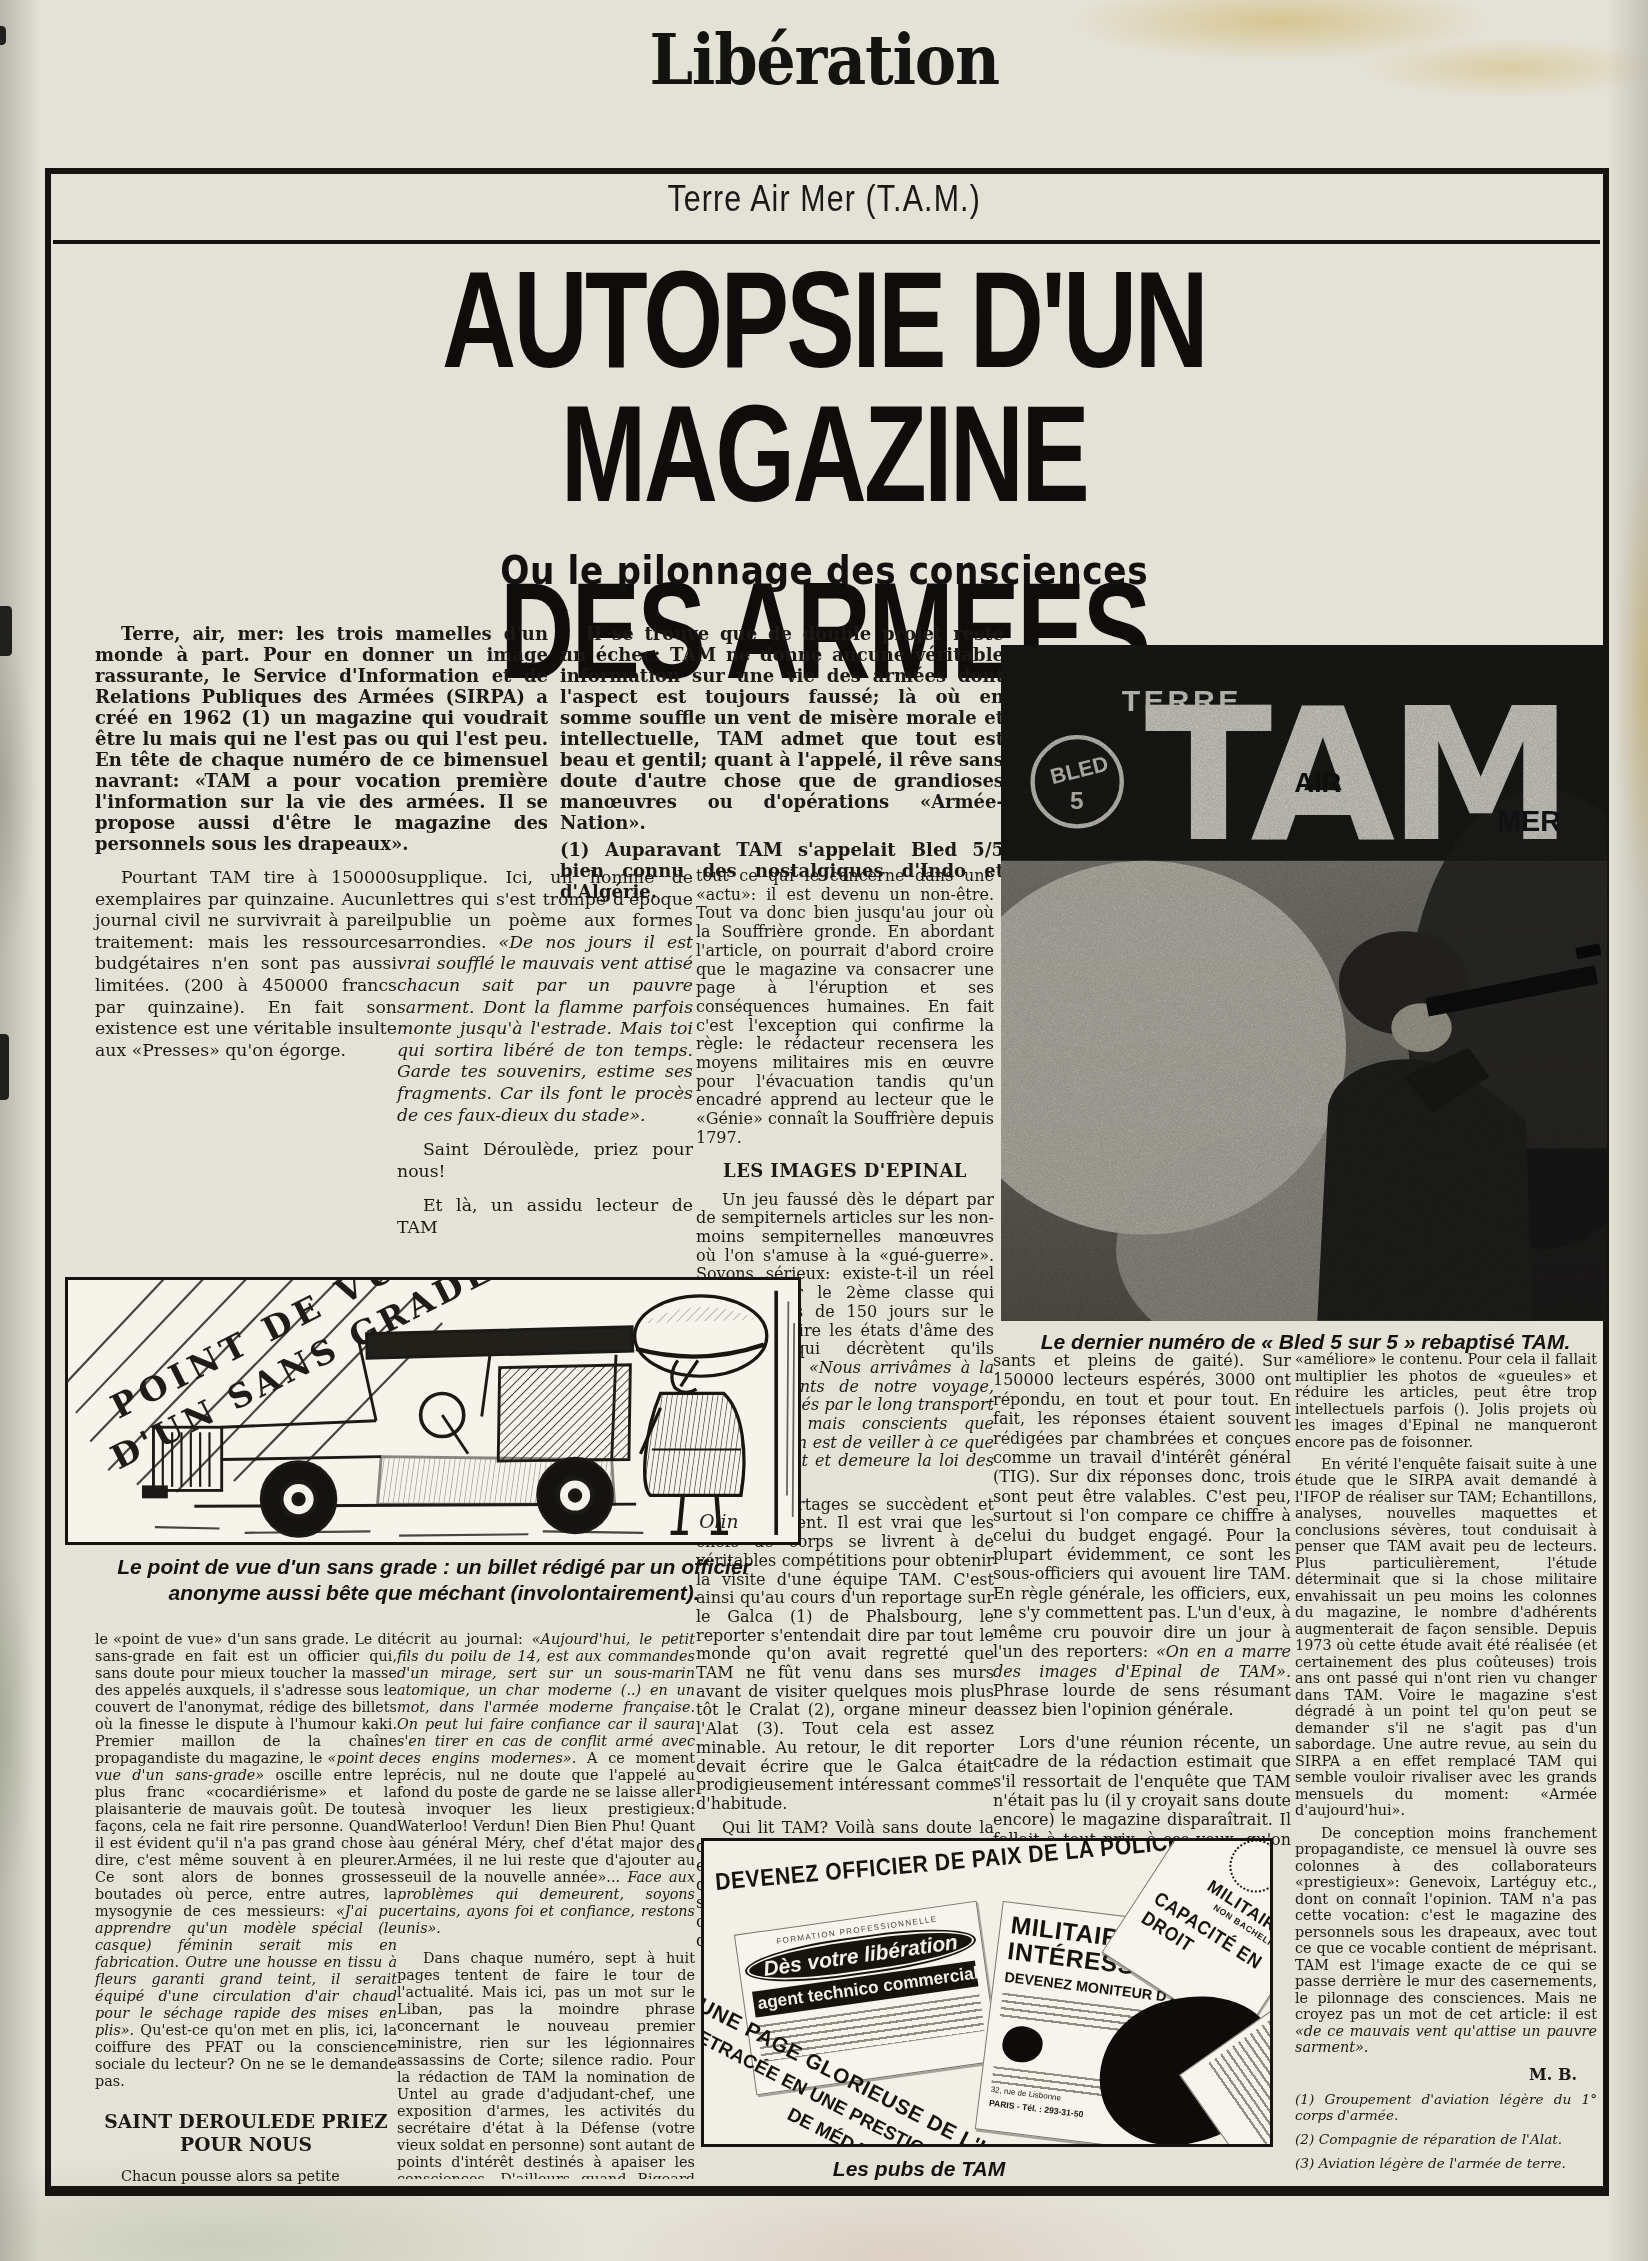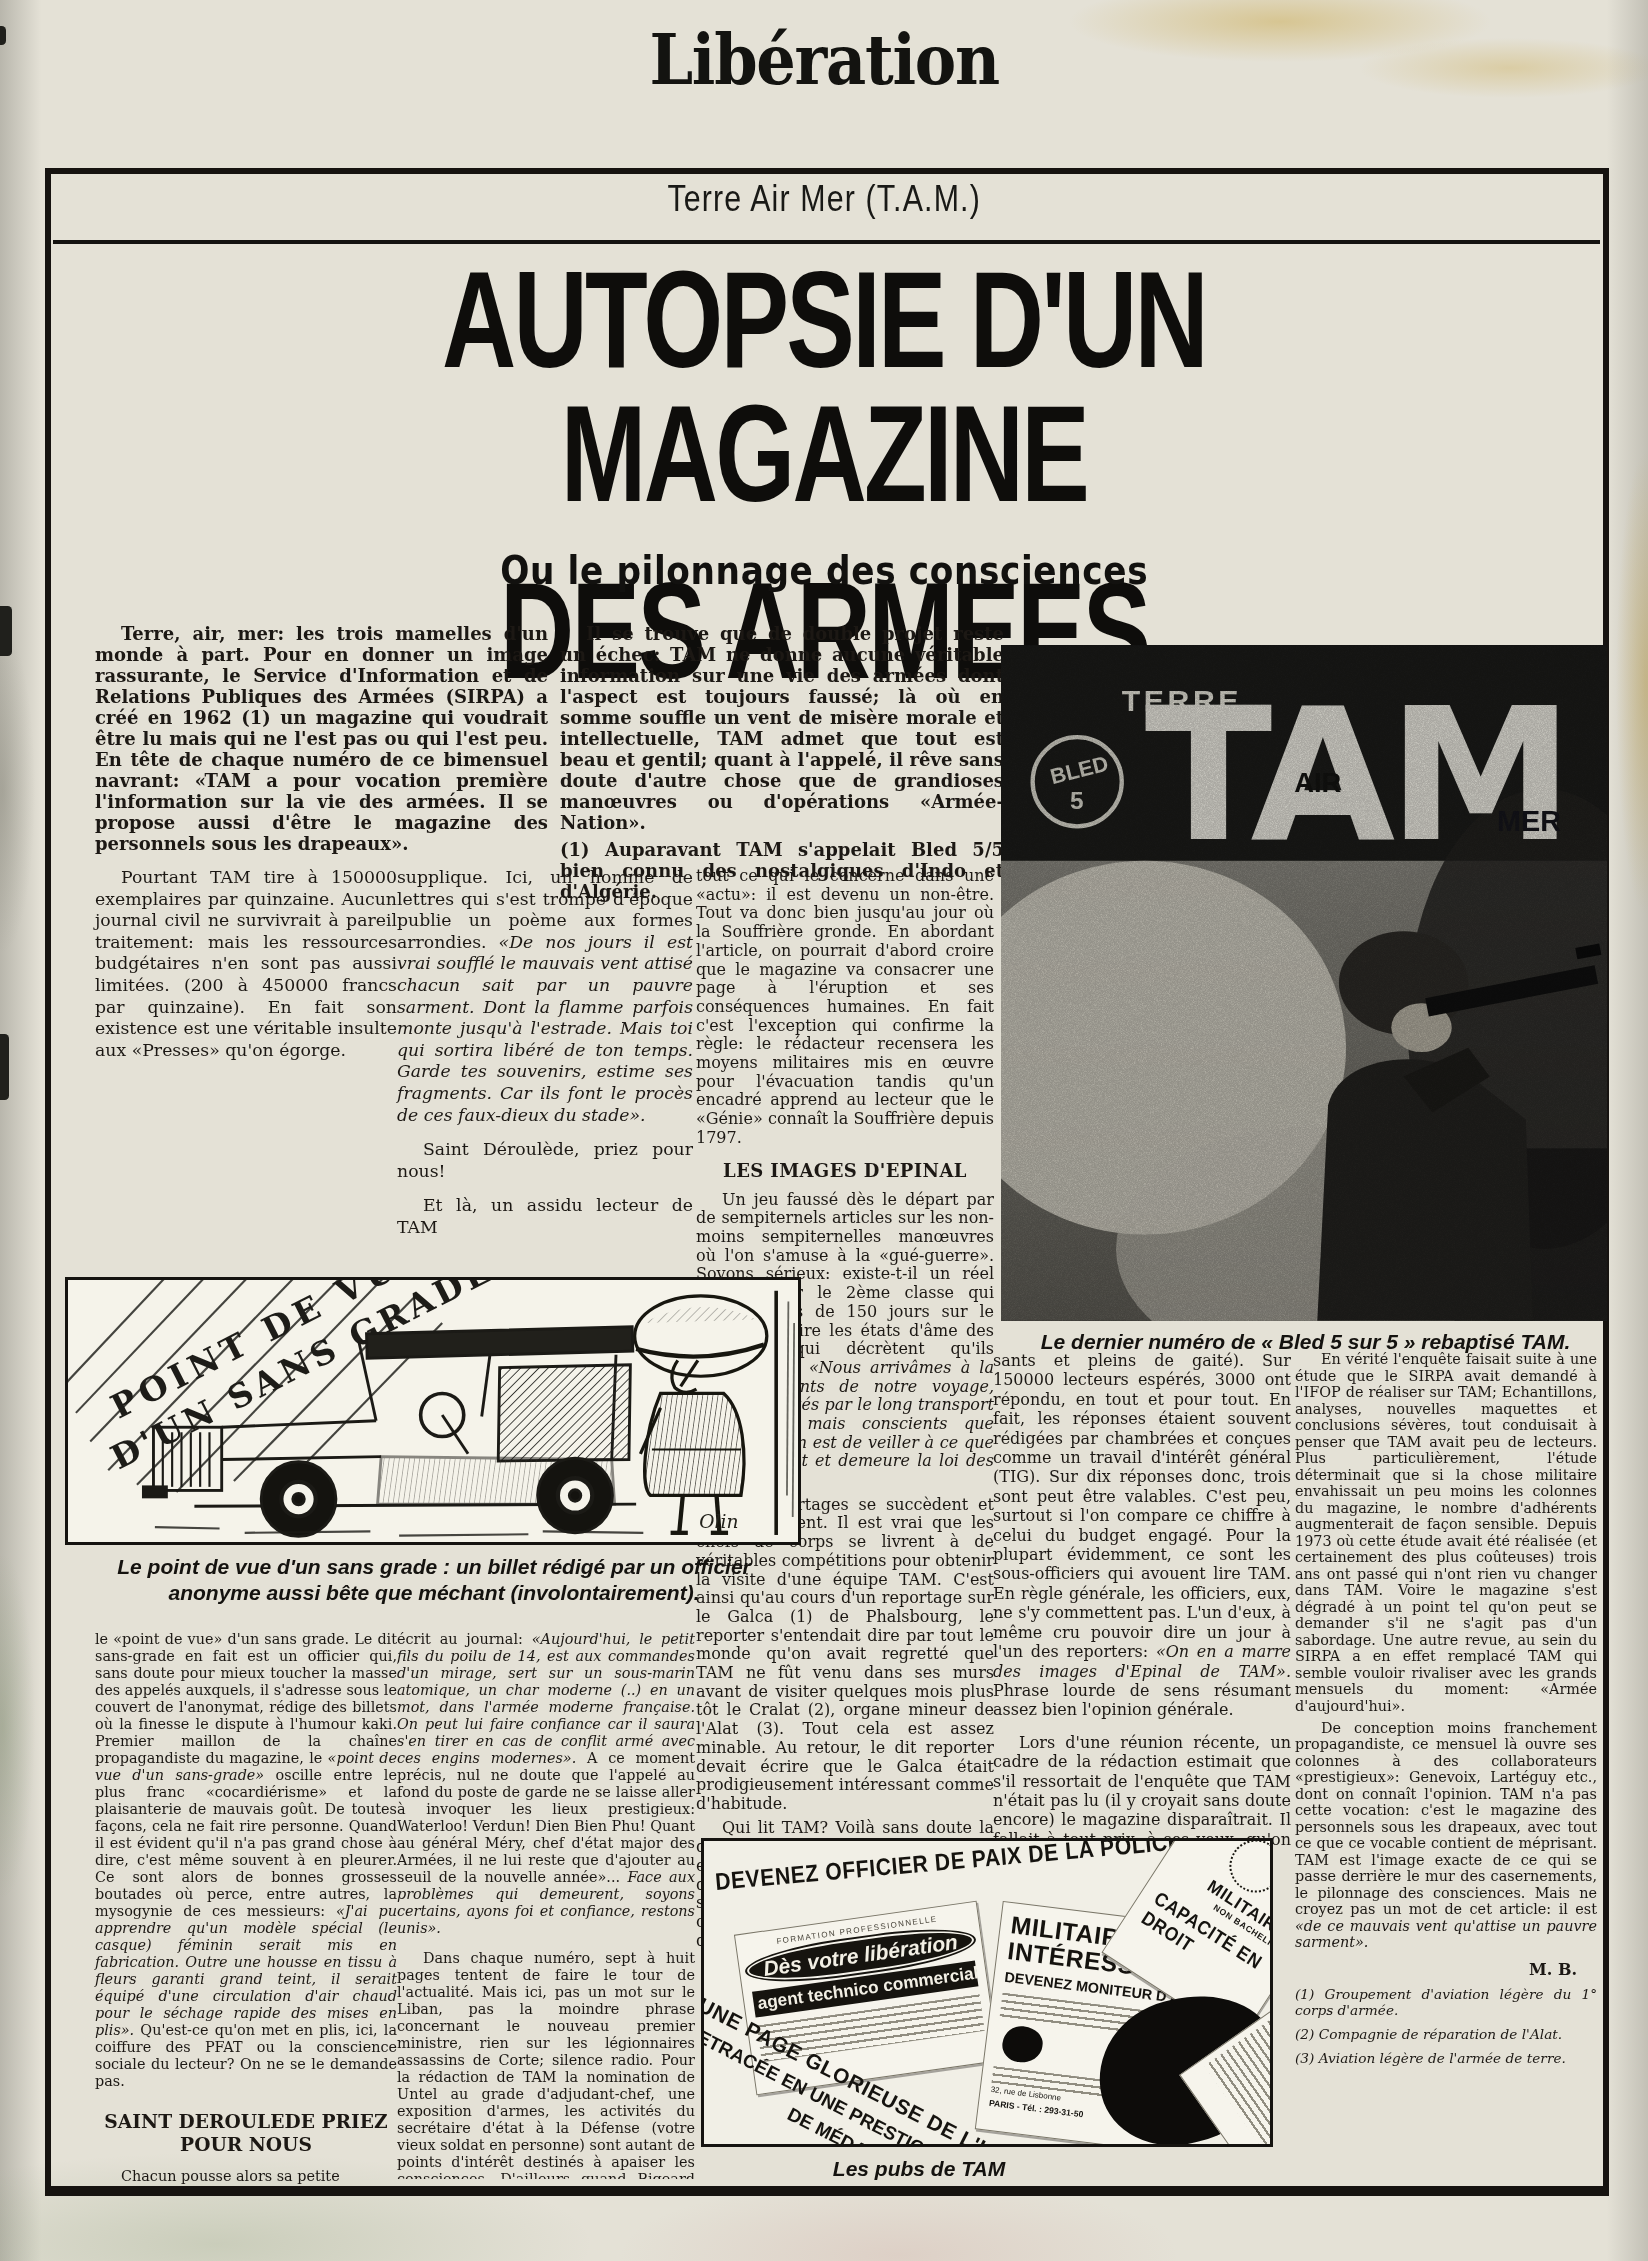--- a/index.html
+++ b/index.html
@@ -180,20 +180,21 @@
       <p class="subhead"><span>LES IMAGES D'EPINAL</span></p>
       <p class="ind"><span>Un jeu faussé dès le départ par de sempiternels articles sur les non-moins sempiternelles manœuvres où l'on s'amuse à la «gué-guerre». Soyons sérieux: existe-t-il un réel intérêt pour le 2ème classe qui totalise près de 150 jours sur le terrain, de lire les états d'âme des «ébahis» qui décrètent qu'ils reviendront? </span><span class="it">«Nous arrivâmes à la B II, contents de notre voyage, assez éprouvés par le long transport en camion mais conscients que notre mission est de veiller à ce que la liberté soit et demeure la loi des hommes».</span></p>
       <p class="ind"><span>Les reportages se succèdent et se ressemblent. Il est vrai que les chefs de corps se livrent à de véritables compétitions pour obtenir la visite d'une équipe TAM. C'est ainsi qu'au cours d'un reportage sur le Galca (1) de Phalsbourg, le reporter s'entendait dire par tout le monde qu'on avait regretté que TAM ne fût venu dans ses murs avant de visiter quelques mois plus tôt le Cralat (2), organe mineur de l'Alat (3). Tout cela est assez minable. Au retour, le dit reporter devait écrire que le Galca était prodigieusement intéressant comme d'habitude.</span></p>
       <p class="ind"><span>Qui lit TAM? Voilà sans doute la question majeure. En 1975 une enquête a été lancée dont il ressort que si le magazine est connu, c'est surtout parce qu'on le parcours chez le coiffeur ou au foyer (autant de lieux enrichis-</span></p>
     </div>
   <div class="col c4">
       <p><span>sants et pleins de gaité). Sur 150000 lecteurs espérés, 3000 ont répondu, en tout et pour tout. En fait, les réponses étaient souvent rédigées par chambrées et conçues comme un travail d'intérêt général (TIG). Sur dix réponses donc, trois sont peut être valables. C'est peu, surtout si l'on compare ce chiffre à celui du budget engagé. Pour la plupart évidemment, ce sont les sous-officiers qui avouent lire TAM. En règle générale, les officiers, eux, ne s'y commettent pas. L'un d'eux, à même cru pouvoir dire un jour à l'un des reporters: </span><span class="it">«On en a marre des images d'Epinal de TAM».</span><span> Phrase lourde de sens résumant assez bien l'opinion générale.</span></p>
       <p class="ind gap"><span>Lors d'une réunion récente, un cadre de la rédaction estimait que s'il ressortait de l'enquête que TAM n'était pas lu (il y croyait sans doute encore) le magazine disparaîtrait. Il fallait à tout prix, à ses yeux, qu'on en</span></p>
     </div>
   <div class="col c5">
+      <p><span>«améliore» le contenu. Pour cela il fallait multiplier les photos de «gueules» et réduire les articles, peut être trop intellectuels parfois (). Jolis projets où les images d'Epinal ne manqueront encore pas de foisonner.</span></p>
       <p class="ind"><span>En vérité l'enquête faisait suite à une étude que le SIRPA avait demandé à l'IFOP de réaliser sur TAM; Echantillons, analyses, nouvelles maquettes et conclusions sévères, tout conduisait à penser que TAM avait peu de lecteurs. Plus particulièrement, l'étude déterminait que si la chose militaire envahissait un peu moins les colonnes du magazine, le nombre d'adhérents augmenterait de façon sensible. Depuis 1973 où cette étude avait été réalisée (et certainement des plus coûteuses) trois ans ont passé qui n'ont rien vu changer dans TAM. Voire le magazine s'est dégradé à un point tel qu'on peut se demander s'il ne s'agit pas d'un sabordage. Une autre revue, au sein du SIRPA a en effet remplacé TAM qui semble vouloir rivaliser avec les grands mensuels du moment: «Armée d'aujourd'hui».</span></p>
       <p class="ind"><span>De conception moins franchement propagandiste, ce mensuel là ouvre ses colonnes à des collaborateurs «prestigieux»: Genevoix, Lartéguy etc., dont on connaît l'opinion. TAM n'a pas cette vocation: c'est le magazine des personnels sous les drapeaux, avec tout ce que ce vocable contient de méprisant. TAM est l'image exacte de ce qui se passe derrière le mur des casernements, le pilonnage des consciences. Mais ne croyez pas un mot de cet article: il est </span><span class="it">«de ce mauvais vent qu'attise un pauvre sarment».</span></p>
       <p class="sig"><span>M. B.</span></p>
       <p class="fn"><span class="it">(1) Groupement d'aviation légère du 1° corps d'armée.</span></p>
       <p class="fn"><span class="it">(2) Compagnie de réparation de l'Alat.</span></p>
       <p class="fn"><span class="it">(3) Aviation légère de l'armée de terre.</span></p>
     </div>
   <div class="col c1b">
       <p><span>le «point de vue» d'un sans grade. Le dit sans-grade en fait est un officier qui, sans doute pour mieux toucher la masse des appelés auxquels, il s'adresse sous le couvert de l'anonymat, rédige des billets où la finesse le dispute à l'humour kaki. Premier maillon de la chaîne propagandiste du magazine, le </span><span class="it">«point de vue d'un sans-grade»</span><span> oscille entre le plus franc «cocardiérisme» et la plaisanterie de mauvais goût. De toutes façons, cela ne fait rire personne. Quand il est évident qu'il n'a pas grand chose à dire, c'est même souvent à en pleurer. Ce sont alors de bonnes grosses boutades où perce, entre autres, la mysogynie de ces messieurs: </span><span class="it">«J'ai pu apprendre qu'un modèle spécial (le casque) féminin serait mis en fabrication. Outre une housse en tissu à fleurs garanti grand teint, il serait équipé d'une circulation d'air chaud pour le séchage rapide des mises en plis».</span><span> Qu'est-ce qu'on met en plis, ici, la coiffure des PFAT ou la conscience sociale du lecteur? On ne se le demande pas.</span></p>
       <p class="subhead2"><span>SAINT DEROULEDE PRIEZ POUR NOUS</span></p>

